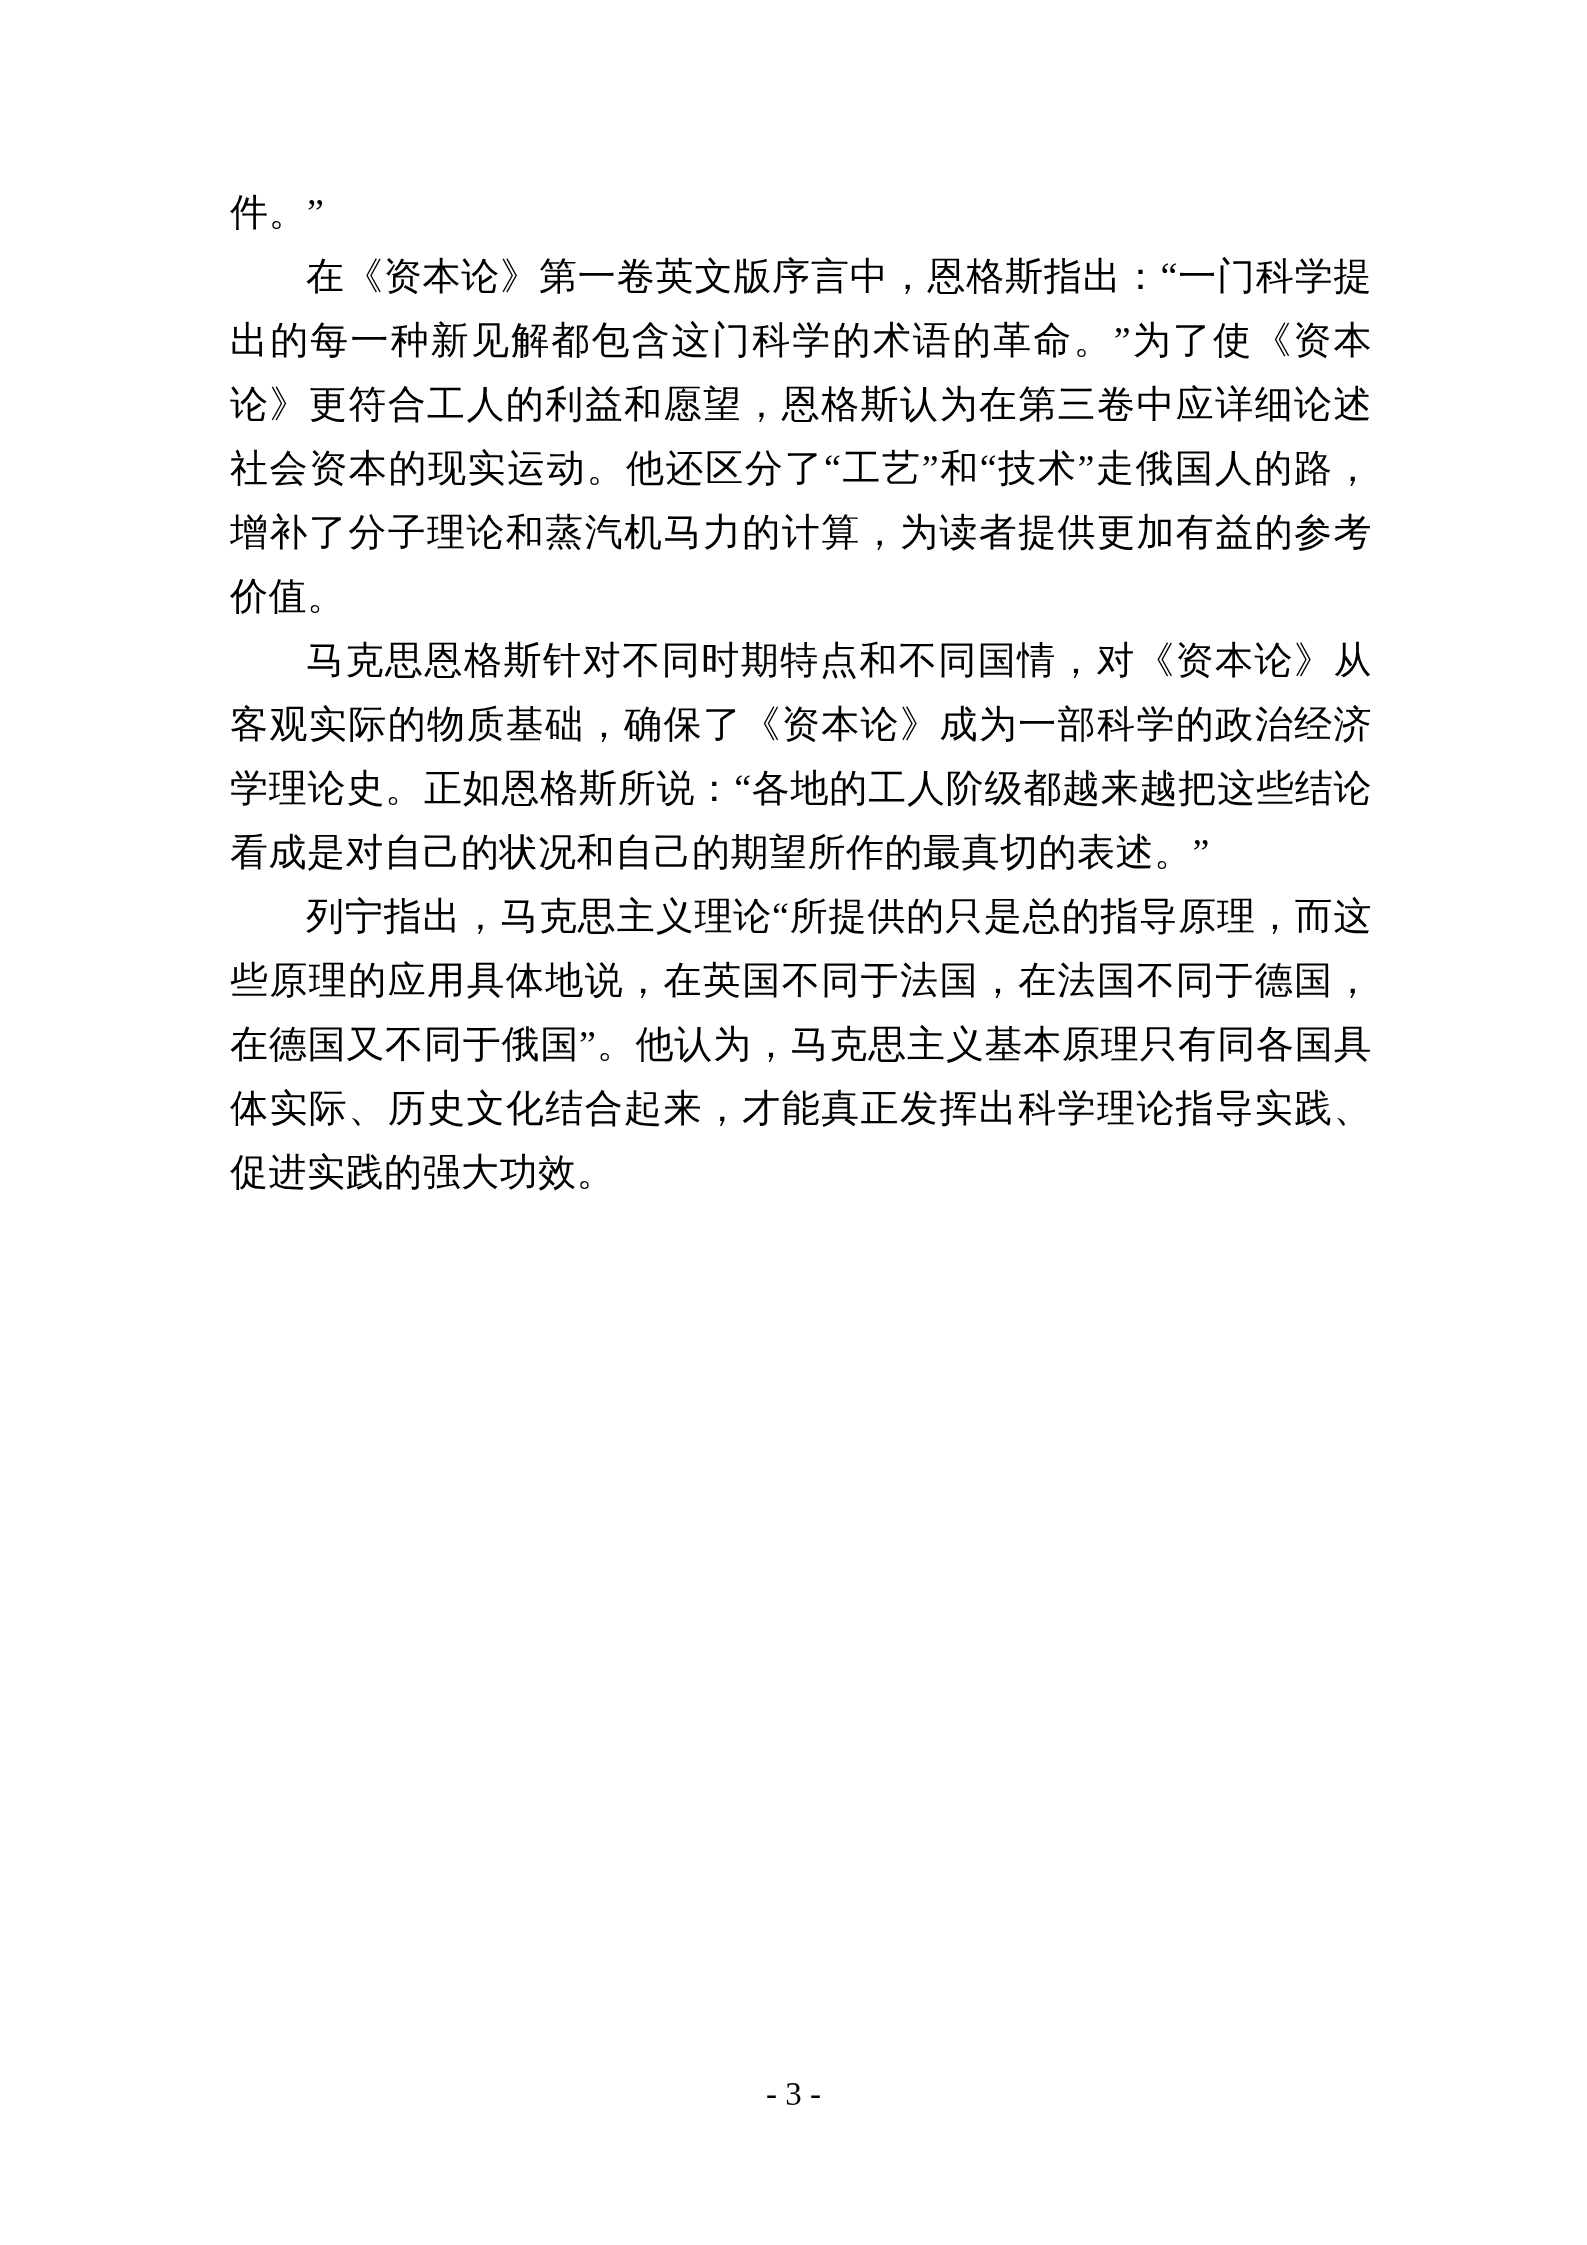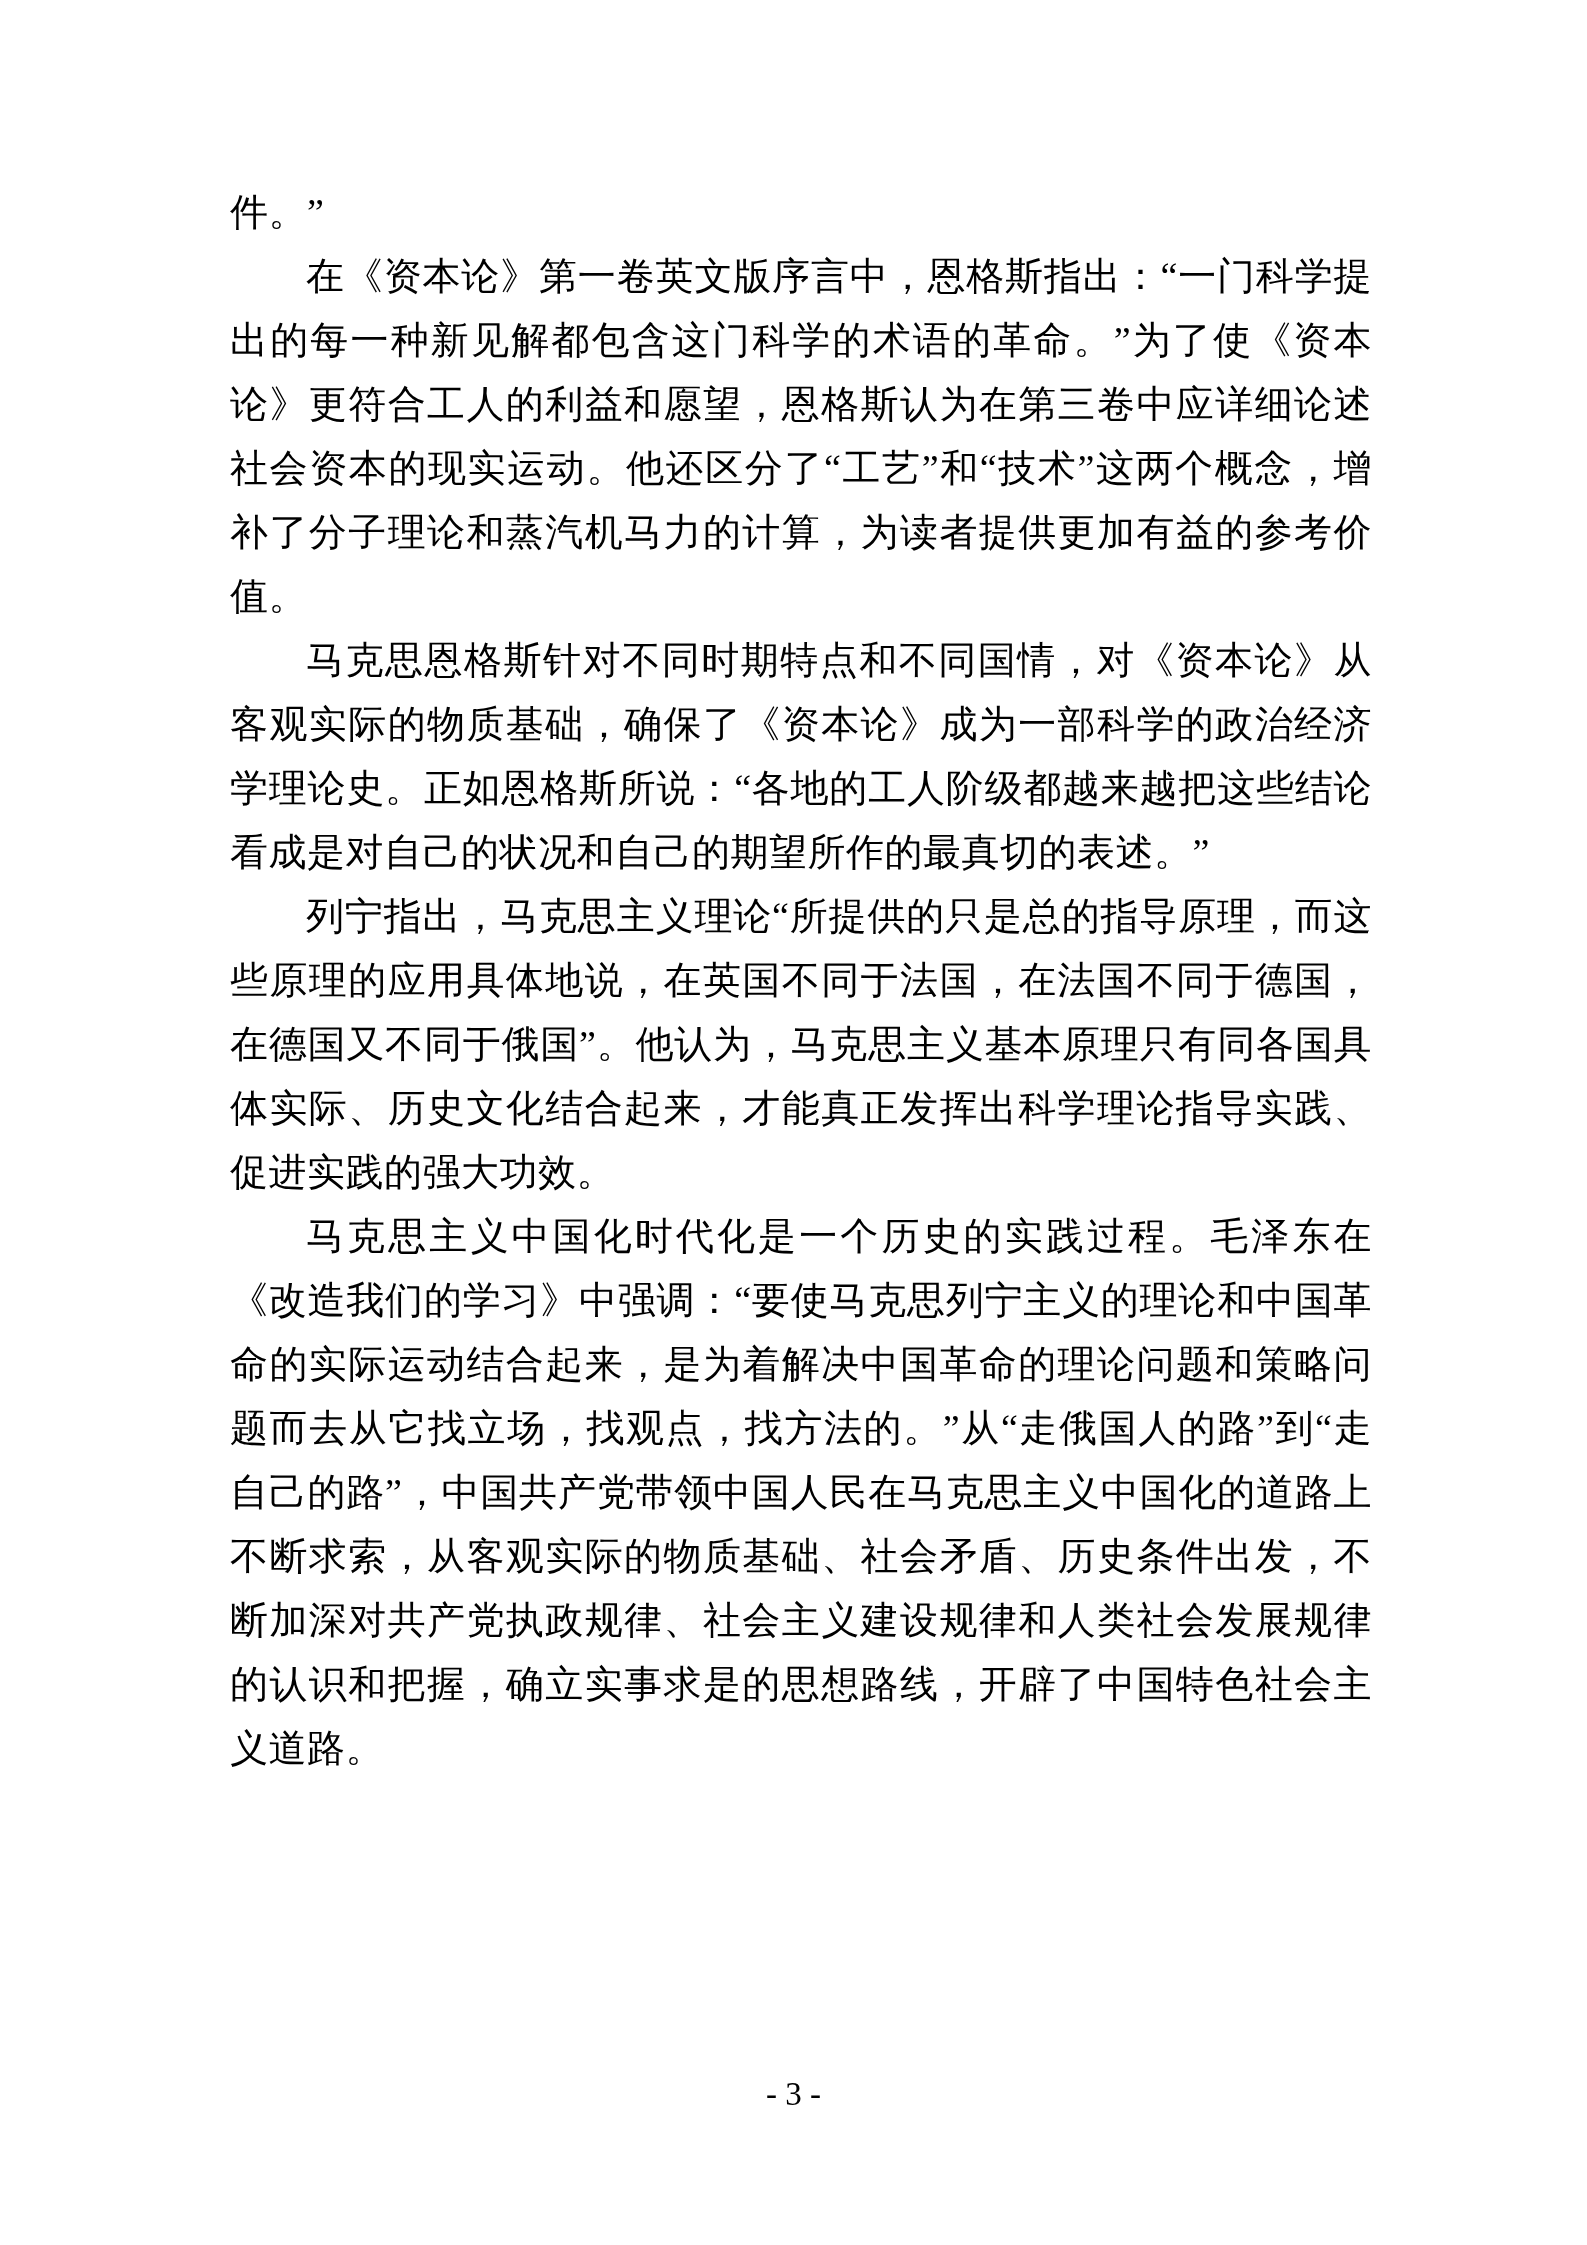--- a/index.html
+++ b/index.html
@@ -45,22 +45,21 @@
     font-size: 33px;
     line-height: 44px;
   }
 </style>
 </head>
 <body>
 
 <div class="page">
   <div class="text-block">
     <p class="para no-indent">件。”</p>
-    <p class="para">在《资本论》第一卷英文版序言中，恩格斯指出：“一门科学提出的每一种新见解都包含这门科学的术语的革命。”为了使《资本论》更符合工人的利益和愿望，恩格斯认为在第三卷中应详细论述社会资本的现实运动。他还区分了“工艺”和“技术”这两个概念，增补了分子理论和蒸汽机马力的计算，为读者提供更加有益的参考价值。</p>
+    <p class="para">在《资本论》第一卷英文版序言中，恩格斯指出：“一门科学提出的每一种新见解都包含这门科学的术语的革命。”为了使《资本论》更符合工人的利益和愿望，恩格斯认为在第三卷中应详细论述社会资本的现实运动。他还区分了“工艺”和“技术”走俄国人的路，增补了分子理论和蒸汽机马力的计算，为读者提供更加有益的参考价值。</p>
     <p class="para">马克思恩格斯针对不同时期特点和不同国情，对《资本论》从客观实际的物质基础，确保了《资本论》成为一部科学的政治经济学理论史。正如恩格斯所说：“各地的工人阶级都越来越把这些结论看成是对自己的状况和自己的期望所作的最真切的表述。”</p>
     <p class="para">列宁指出，马克思主义理论“所提供的只是总的指导原理，而这些原理的应用具体地说，在英国不同于法国，在法国不同于德国，在德国又不同于俄国”。他认为，马克思主义基本原理只有同各国具体实际、历史文化结合起来，才能真正发挥出科学理论指导实践、促进实践的强大功效。</p>
-    <p class="para">马克思主义中国化时代化是一个历史的实践过程。毛泽东在《改造我们的学习》中强调：“要使马克思列宁主义的理论和中国革命的实际运动结合起来，是为着解决中国革命的理论问题和策略问题而去从它找立场，找观点，找方法的。”从“走俄国人的路”到“走自己的路”，中国共产党带领中国人民在马克思主义中国化的道路上不断求索，从客观实际的物质基础、社会矛盾、历史条件出发，不断加深对共产党执政规律、社会主义建设规律和人类社会发展规律的认识和把握，确立实事求是的思想路线，开辟了中国特色社会主义道路。</p>
   </div>
 
   <div class="footer">
     <span>- 3 -</span>
   </div>
 </div>
 
 </body></html>

